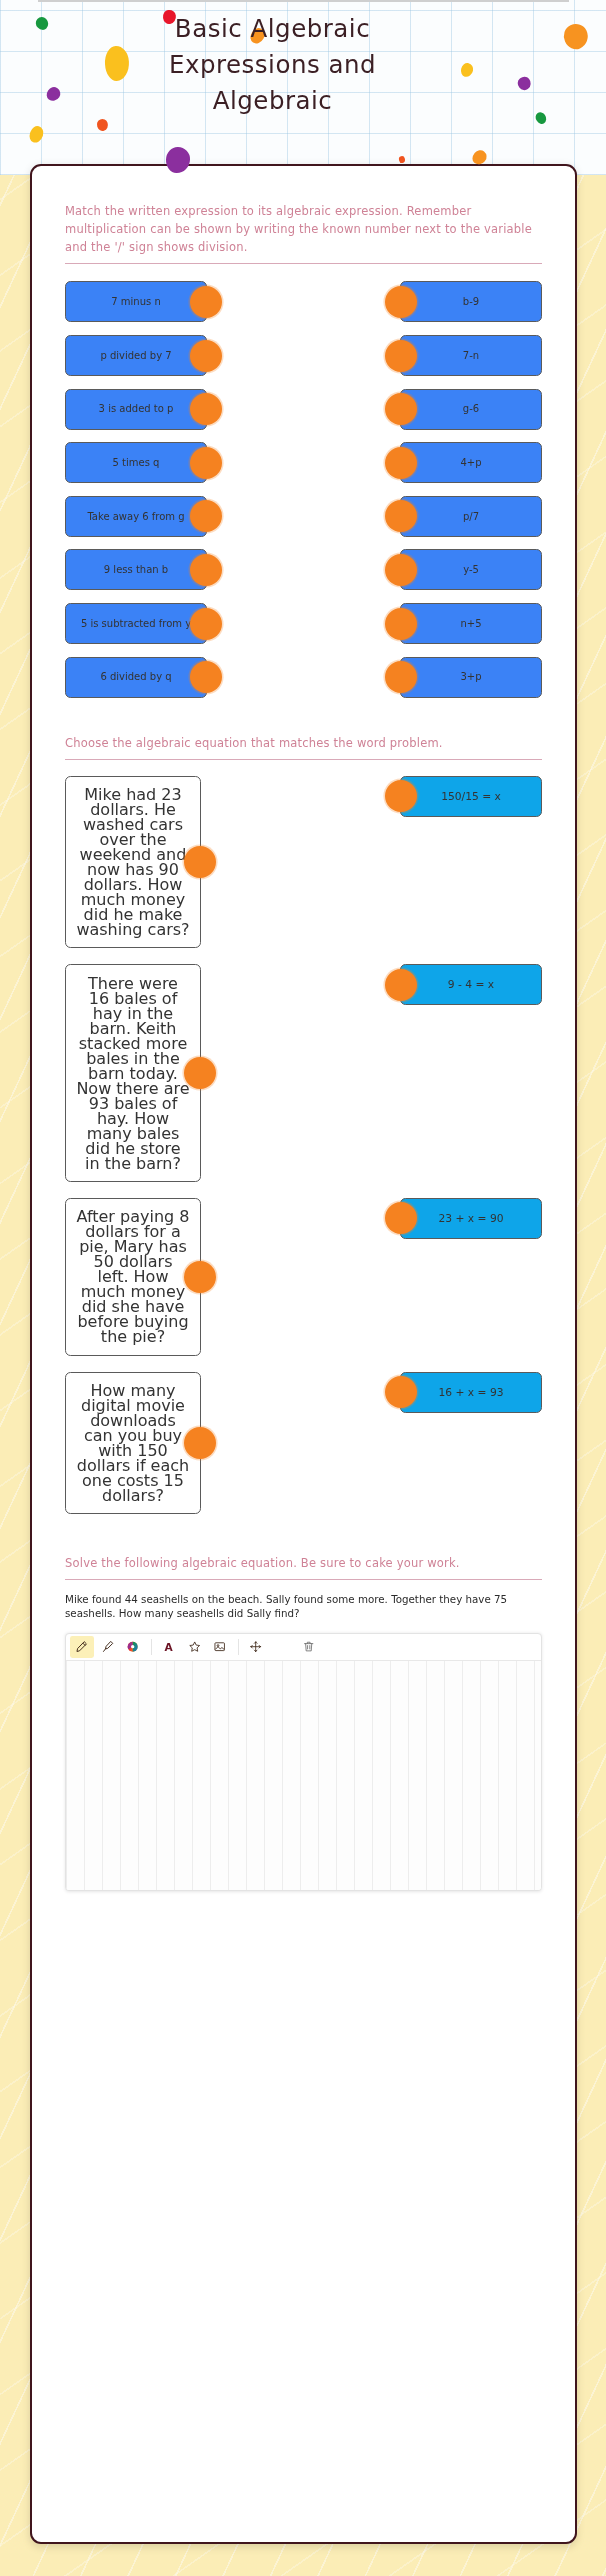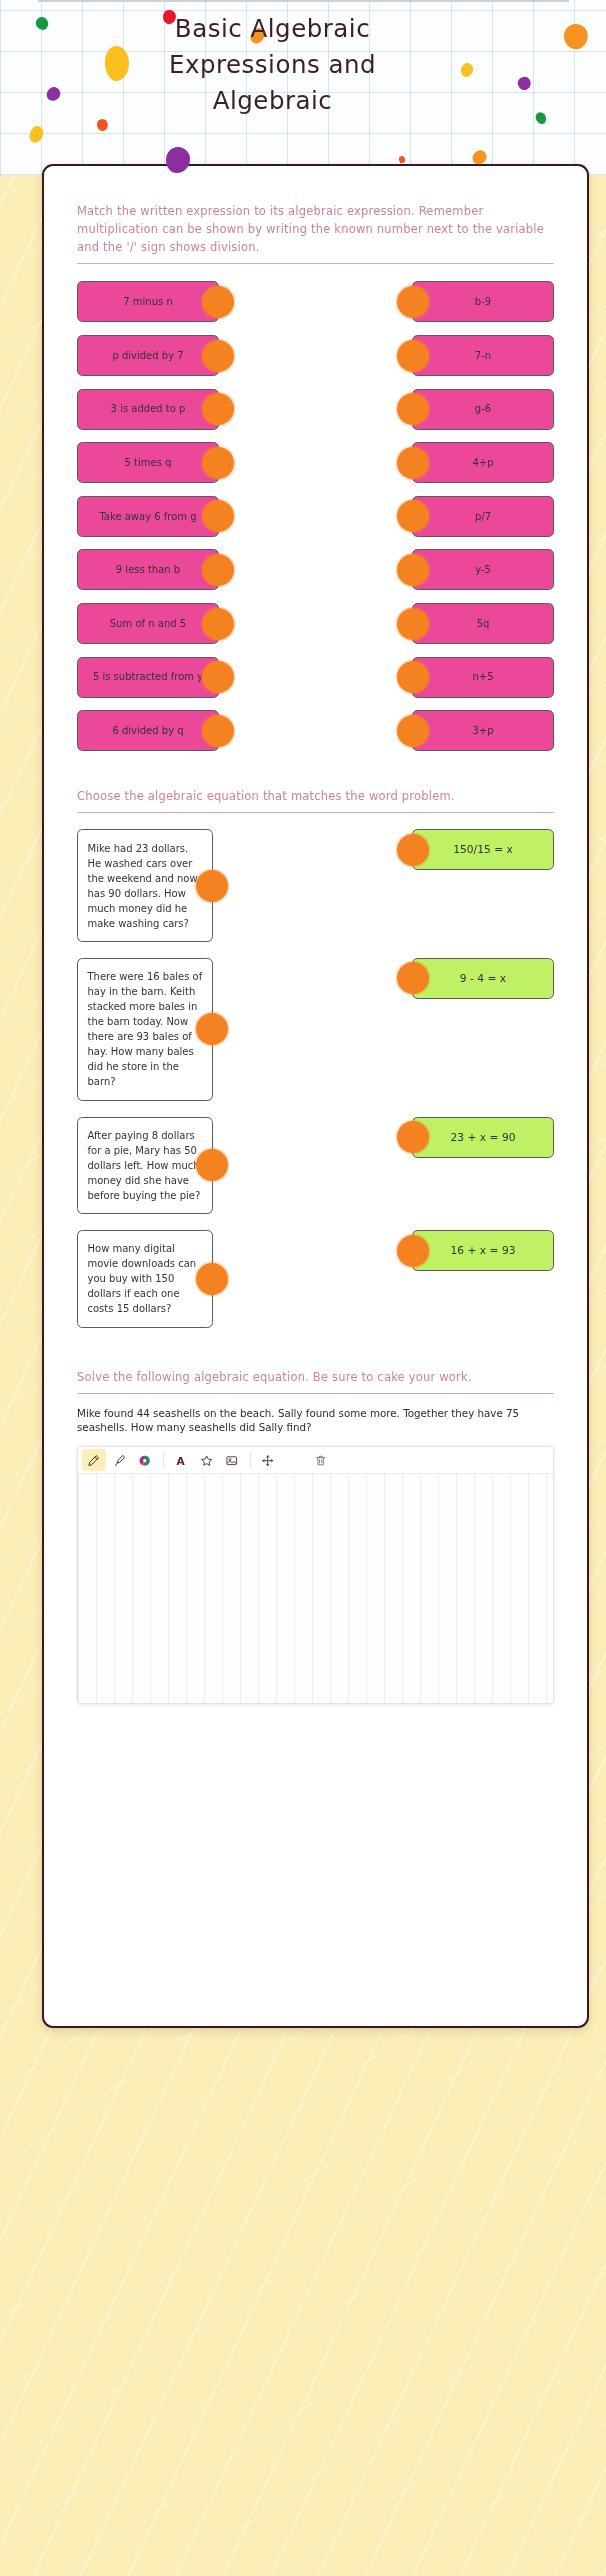--- a/index.html
+++ b/index.html
@@ -60,27 +60,26 @@
 
   
   .splat { position: absolute; border-radius: 48% 52% 55% 45% / 50% 46% 54% 50%; z-index: 2; }
 
   
   .sheet {
     position: absolute;
     top: 164px;
     left: 30px;
     width: 547px;
-    height: 1864px;
+    height: 2380px;
     background: #ffffff;
     border: 2px solid #40151d;
     border-radius: 11px;
     overflow: hidden;
     box-shadow: 0 2.4px 8px rgba(0,0,0,.13);
-    margin-left: 12px;
   }
 
   .sheet-inner { padding: 36px 33px 0 33px; }
 
   
   .prompt {
     font-family: "DejaVu Sans", sans-serif;
     font-size: 11.5px;
     line-height: 18px;
     color: #cf8296;
@@ -99,21 +98,21 @@
     align-items: center;
     justify-content: space-between;
     position: relative;
     margin-bottom: 12.6px;
   }
 
   .opt {
     position: relative;
     border: 0.8px solid #5a5a5a;
     border-radius: 5.5px;
-    background: #ec4899;
+    background: #3b82f6;
     font-family: "DejaVu Sans", sans-serif;
     font-size: 10px;
     color: #333333;
     display: flex;
     align-items: center;
     justify-content: center;
     text-align: center;
     padding: 7.1px 8px;
     line-height: 13.4px;
   }
@@ -148,33 +147,33 @@
   }
 
   .wp-card {
     position: relative;
     width: 136px;
     border: 0.8px solid #5a5a5a;
     border-radius: 5.5px;
     background: #fff;
     padding: 10.3px 9.5px;
     font-family: "DejaVu Sans", sans-serif;
-    font-size: 10px;
+    font-size: 16px;
     line-height: 15px;
     color: #333333;
-    text-align: left;
+    text-align: center;
   }
 
   .eq-card {
     position: relative;
     width: 142px;
     min-height: 41px;
     border: 0.8px solid #5a5a5a;
     border-radius: 5.5px;
-    background: #bef264;
+    background: #0ea5e9;
     display: flex; align-items: center; justify-content: center;
     font-family: "DejaVu Sans", sans-serif;
     font-size: 10.7px;
     color: #333333;
   }
 
   .eq-slot { width: 142px; display: flex; justify-content: flex-end; }
 
   
   .final-section { margin-top: 40px; padding-bottom: 32px; }
@@ -306,28 +305,20 @@
           <div class="match-row">
             <div class="col-left">
               <div class="opt opt-left">9 less than b<div class="dot dot-l"></div></div>
             </div>
             <div class="col-right">
               <div class="opt opt-right">y-5<div class="dot dot-r"></div></div>
             </div>
           </div>
           <div class="match-row">
             <div class="col-left">
-              <div class="opt opt-left">Sum of n and 5<div class="dot dot-l"></div></div>
-            </div>
-            <div class="col-right">
-              <div class="opt opt-right">5q<div class="dot dot-r"></div></div>
-            </div>
-          </div>
-          <div class="match-row">
-            <div class="col-left">
               <div class="opt opt-left">5 is subtracted from y<div class="dot dot-l"></div></div>
             </div>
             <div class="col-right">
               <div class="opt opt-right">n+5<div class="dot dot-r"></div></div>
             </div>
           </div>
           <div class="match-row">
             <div class="col-left">
               <div class="opt opt-left">6 divided by q<div class="dot dot-l"></div></div>
             </div>

